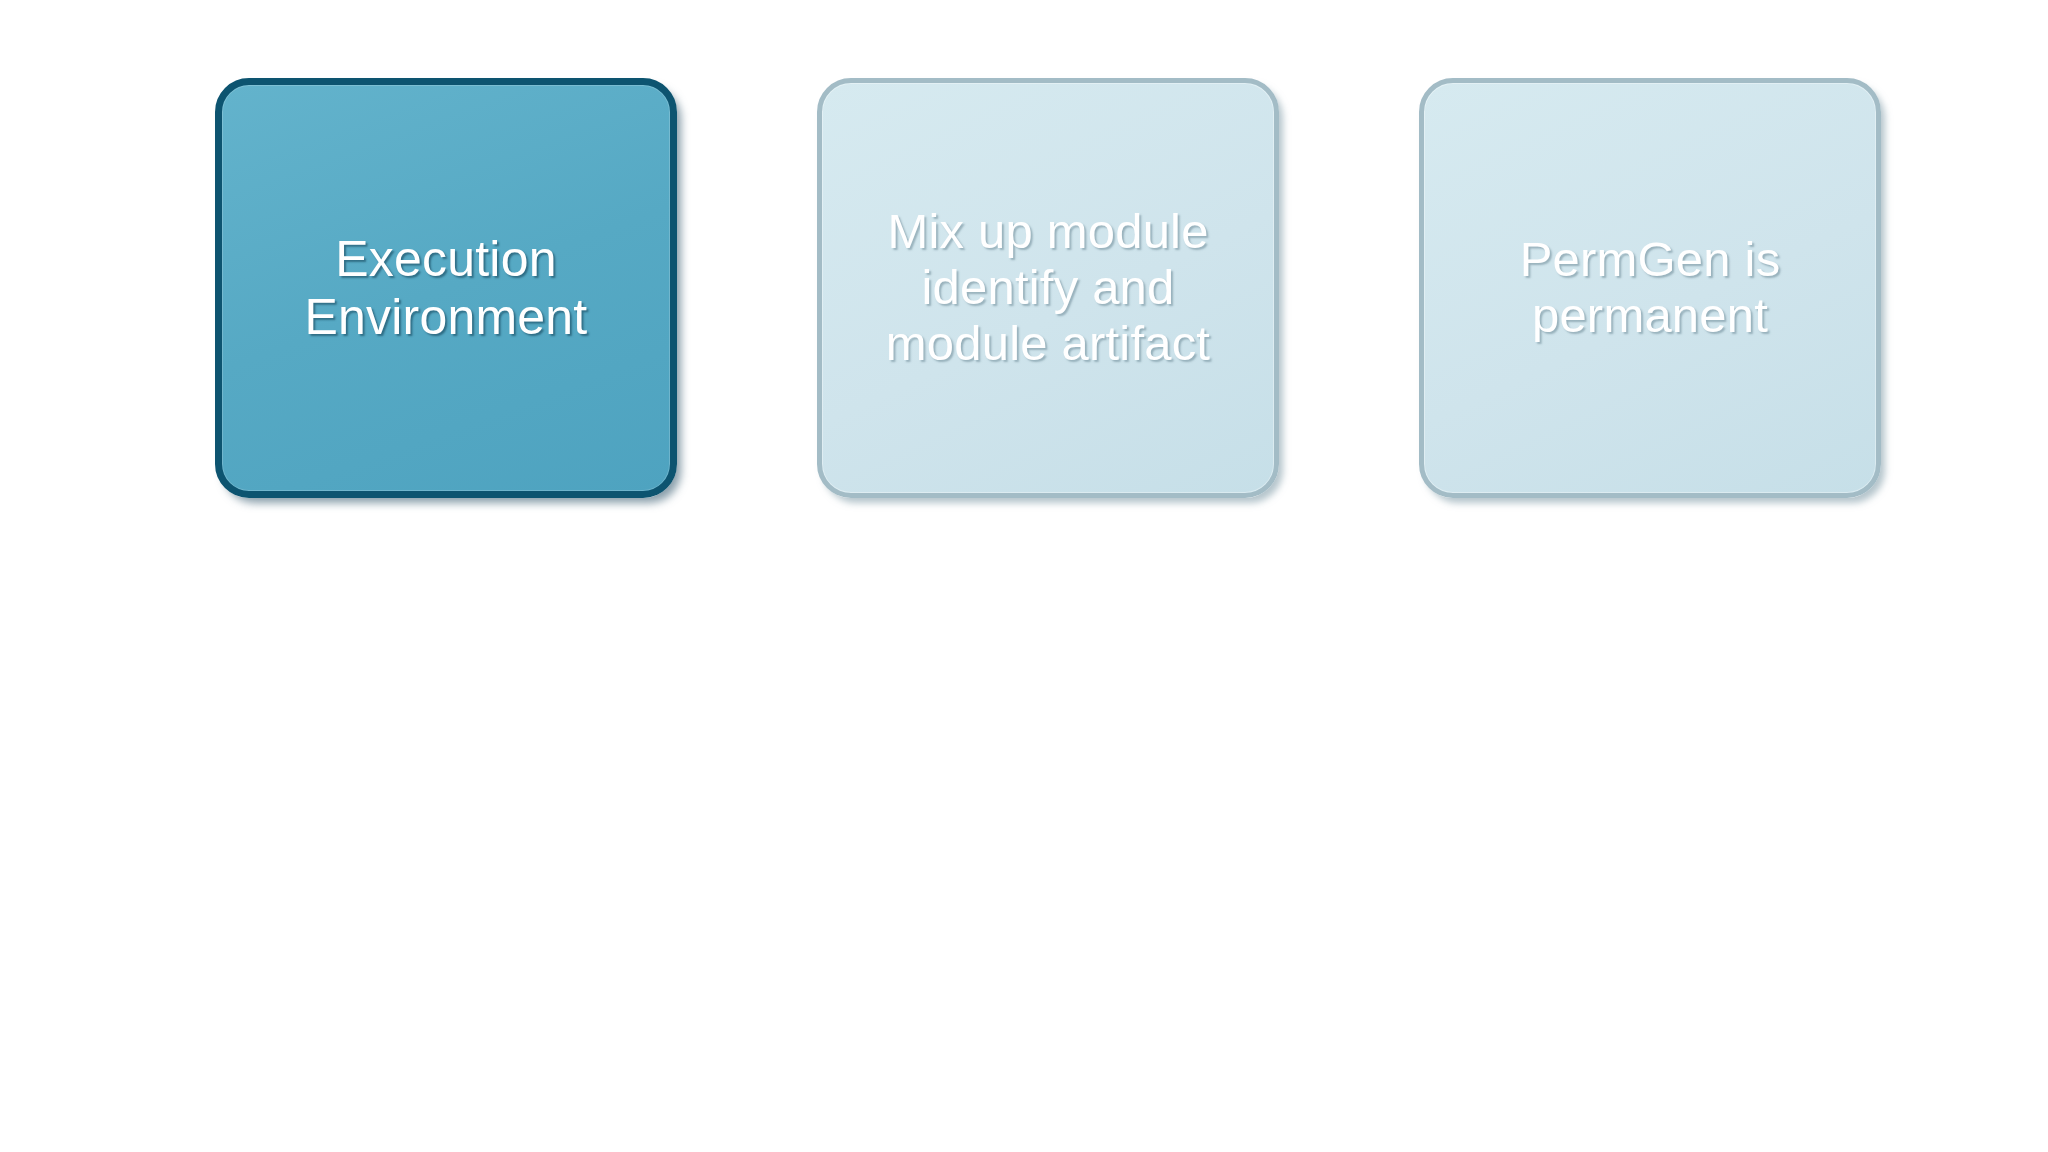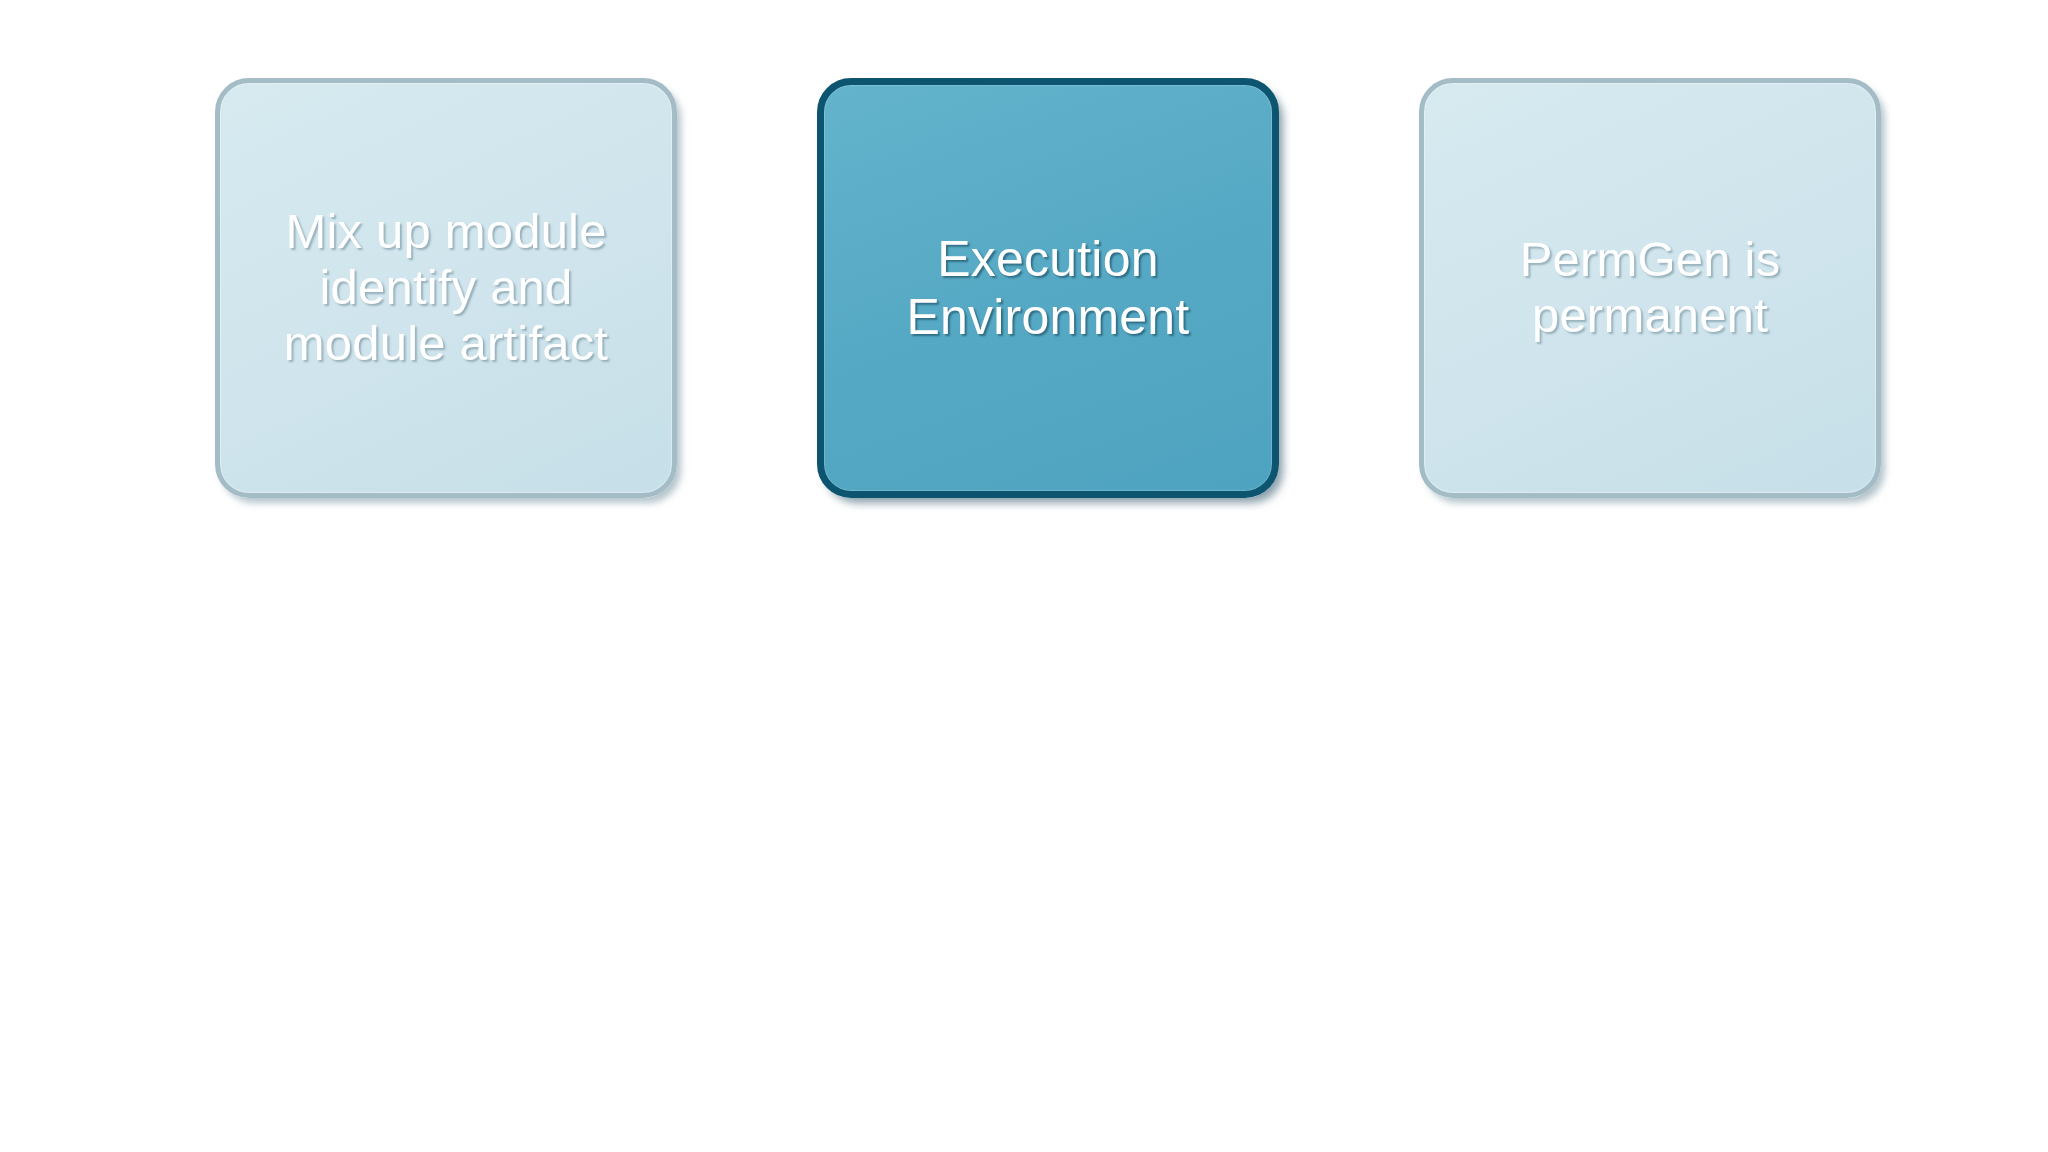--- a/index.html
+++ b/index.html
@@ -79,29 +79,29 @@
     text-shadow: 2px 2px 2px rgba(22,70,92,0.6);
   }
 </style>
 </head>
 <body>
 
 <div id="slide">
 
   <div class="grid">
 
+    <div class="tile highlight">
+      <span class="tile-label">Execution
+Environment</span>
+    </div>
+
     <div class="tile normal">
       <span class="tile-label">Mix up module
 identify and
 module artifact</span>
-    </div>
-
-    <div class="tile highlight">
-      <span class="tile-label">Execution
-Environment</span>
     </div>
 
 
 
     <div class="tile normal">
       <span class="tile-label">PermGen is
 permanent</span>
     </div>
 
 

